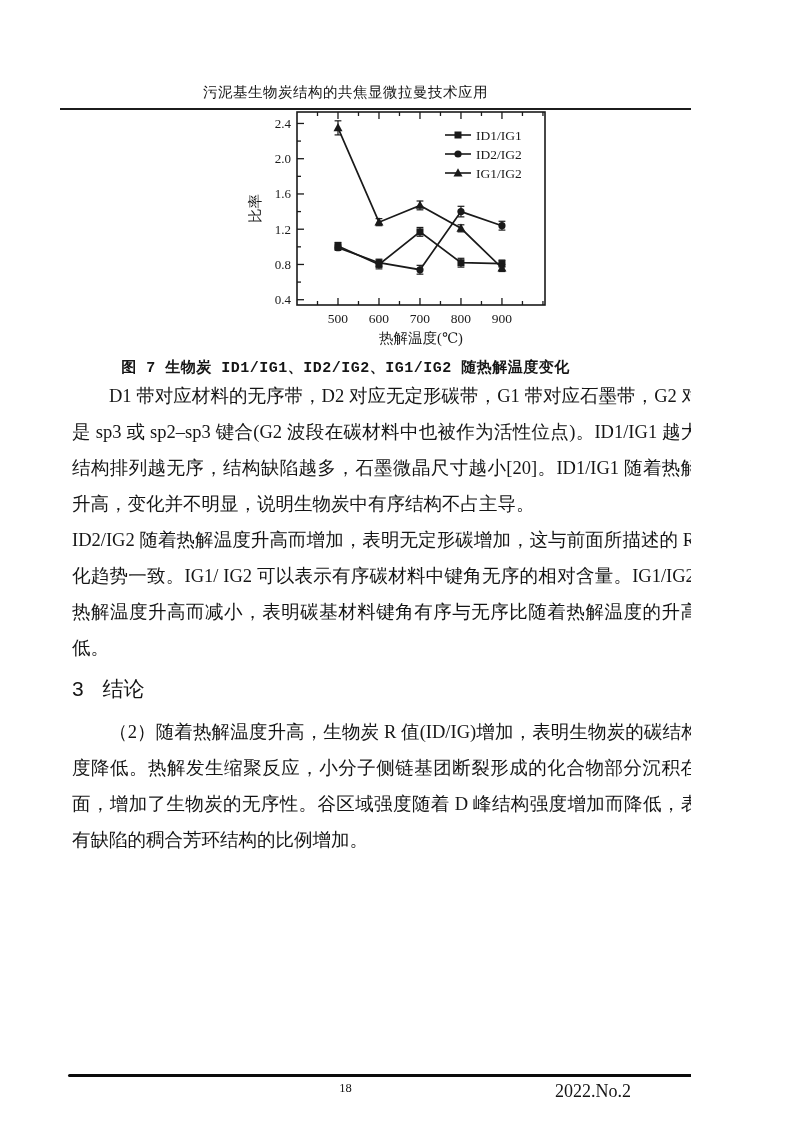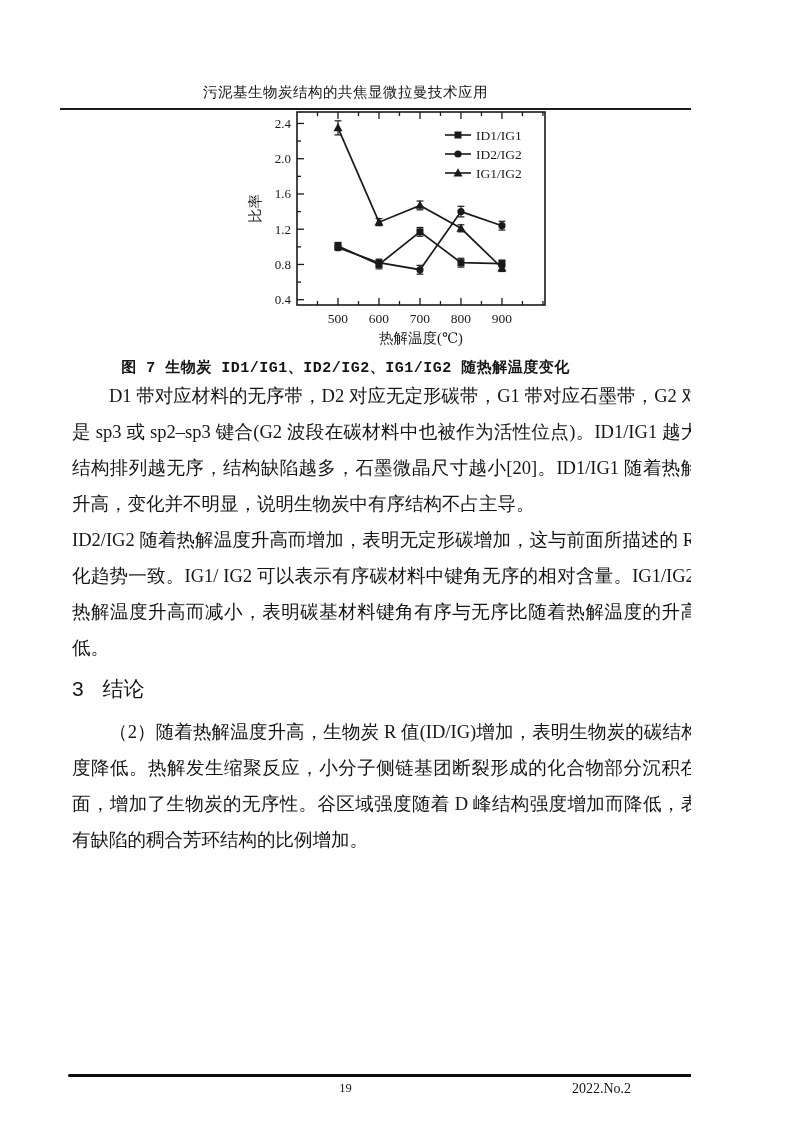--- a/index.html
+++ b/index.html
@@ -17,21 +17,21 @@
         font-size:18.5px;line-height:36px;text-align:justify;}
   main p{margin:0;}
   p.indent{text-indent:2em;}
   h2.section{font-family:"Liberation Sans","DejaVu Sans",sans-serif;
         font-size:21px;font-weight:normal;margin:10px 0 12px 0;line-height:26px;}
   h2.section .sec-num{margin-right:0.9em;}
   .foot-rule{position:absolute;top:1050px;left:68px;width:665px;height:3px;
         background:#0a0a0a;border-radius:2px;}
   .page-number{position:absolute;top:1057px;left:0;width:100%;text-align:center;
         font-size:12.5px;}
-  .issue-label{position:absolute;top:1057px;right:60px;font-size:14px;}
+  .issue-label{position:absolute;top:1057px;right:60px;font-size:18px;}
 </style>
 </head>
 <body>
 
 <div class="page">
 
   <div class="running-head">污泥基生物炭结构的共焦显微拉曼技术应用</div>
   <div class="head-rule"></div>
 
   <figure style="margin:0">
@@ -175,17 +175,17 @@
 
   <main>
     <p class="indent">D1 带对应材料的无序带，D2 对应无定形碳带，G1 带对应石墨带，G2 对应的是 sp3 或 sp2–sp3 键合(G2 波段在碳材料中也被作为活性位点)。ID1/IG1 越大表示结构排列越无序，结构缺陷越多，石墨微晶尺寸越小[20]。ID1/IG1 随着热解温度升高，变化并不明显，说明生物炭中有序结构不占主导。</p>
     <p>ID2/IG2 随着热解温度升高而增加，表明无定形碳增加，这与前面所描述的 R 值变化趋势一致。IG1/ IG2 可以表示有序碳材料中键角无序的相对含量。IG1/IG2 随着热解温度升高而减小，表明碳基材料键角有序与无序比随着热解温度的升高而降低。</p>
     <h2 class="section"><span class="sec-num">3</span><span>结论</span></h2>
     <p class="indent">（2）随着热解温度升高，生物炭 R 值(ID/IG)增加，表明生物炭的碳结构有序度降低。热解发生缩聚反应，小分子侧链基团断裂形成的化合物部分沉积在炭表面，增加了生物炭的无序性。谷区域强度随着 D 峰结构强度增加而降低，表明具有缺陷的稠合芳环结构的比例增加。</p>
   </main>
 
   <footer>
     <div class="foot-rule"></div>
-    <div class="page-number">19</div>
+    <div class="page-number">18</div>
     <div class="issue-label">2022.No.2</div>
   </footer>
 
 </div>
 
 </body></html>

